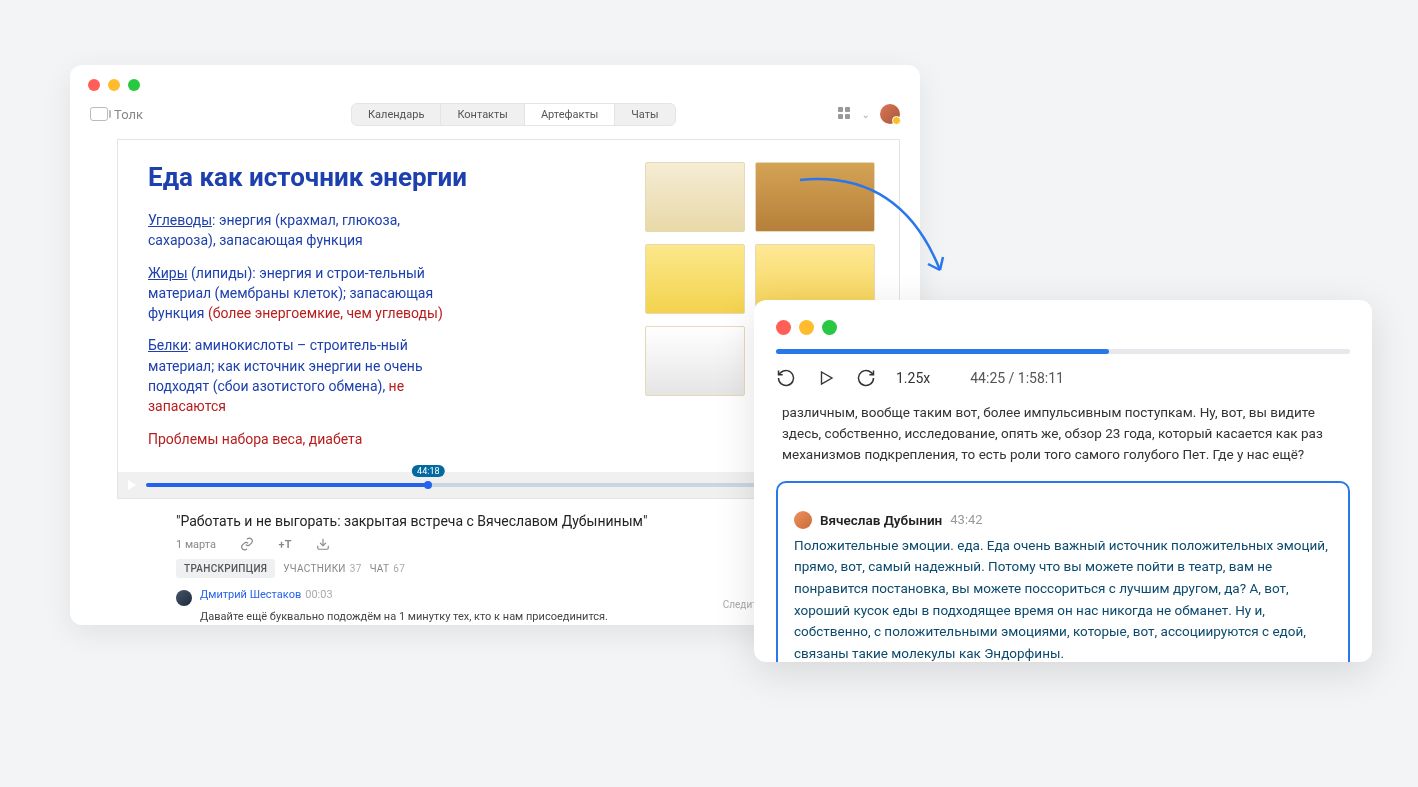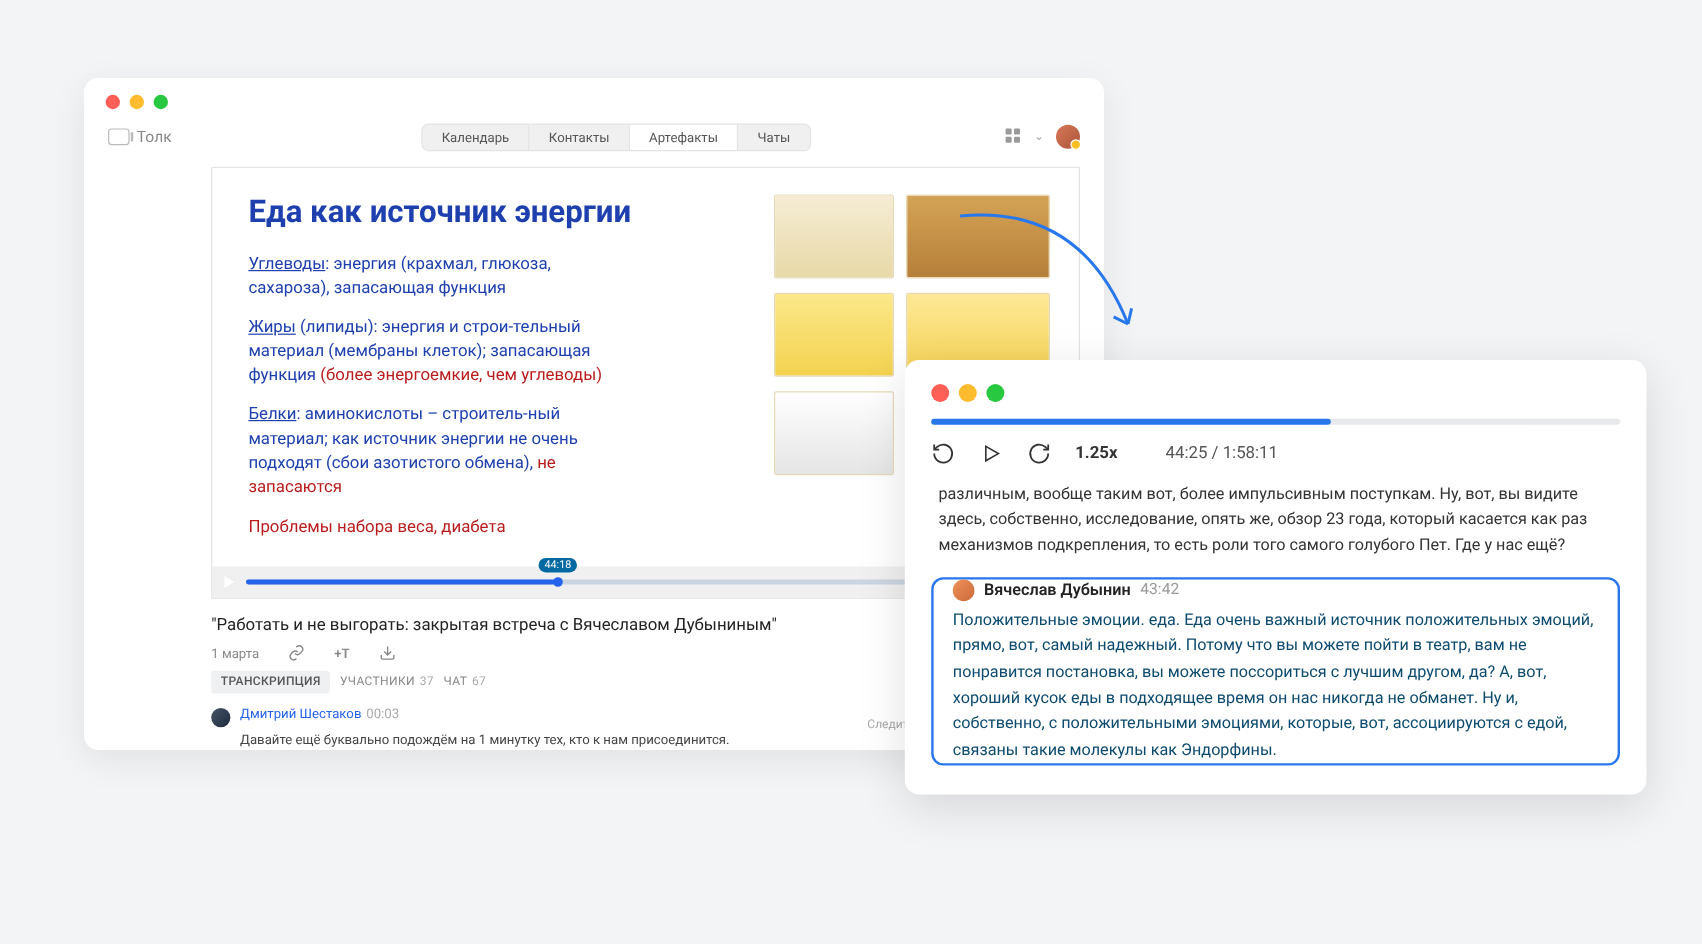--- a/index.html
+++ b/index.html
@@ -19,21 +19,21 @@
 .tabs-pill .tab{padding:4px 16px;font-size:11px;color:#555;border-right:1px solid #e4e4e4;cursor:pointer}
 .tabs-pill .tab:last-child{border-right:none}
 .tabs-pill .tab.active{background:#fff}
 .rh{margin-left:auto;display:flex;align-items:center;gap:10px}
 .grid-ic{width:14px;height:14px;display:grid;grid-template:repeat(2,5px)/repeat(2,5px);gap:2px}
 .grid-ic span{background:#999;border-radius:1px}
 .chev{color:#aaa;font-size:10px}
 .avatar{width:20px;height:20px;border-radius:50%;background:linear-gradient(135deg,#d97757,#a8553a);position:relative}
 .avatar:after{content:"";position:absolute;right:-1px;bottom:-1px;width:7px;height:7px;border-radius:50%;background:#fbbf24;border:1.5px solid #fff}
 
-.vidwrap{margin:4px 20px 0 106px;border:1px solid #e4e4e4;position:relative;height:360px;overflow:hidden}
+.vidwrap{margin:4px 20px 0 47px;border:1px solid #e4e4e4;position:relative;height:360px;overflow:hidden}
 .slide{position:absolute;inset:0;padding:22px 30px}
 .slide h2{color:#1e40af;font-size:26px;font-weight:700;margin-bottom:18px}
 .defs{width:300px;font-size:14px;color:#1e40af;line-height:1.45}
 .defs p{margin-bottom:12px}
 .defs .term{text-decoration:underline}
 .defs .acc{color:#b91c1c}
 .imgs{position:absolute;right:24px;top:22px;display:grid;grid-template-columns:100px 120px;gap:12px 10px}
 .food{width:100%;height:70px;background:#f6f1e4;border:1px solid #e5d9b8;border-radius:2px;display:flex;align-items:center;justify-content:center;font-size:9px;color:#999;text-align:center}
 .food.f1{background:linear-gradient(#f5ecd4,#e8d9a8)}
 .food.f2{background:linear-gradient(#d4a355,#b67f3a)}
@@ -71,24 +71,24 @@
 .arrow{position:absolute;left:790px;top:160px;width:170px;height:140px;pointer-events:none}
 
 
 .win2{position:absolute;left:754px;top:300px;width:618px;height:362px;background:#fff;border-radius:12px;box-shadow:0 10px 40px rgba(0,0,0,.12);overflow:hidden}
 .win2 .mac-dots{padding:20px 22px 14px}
 .win2 .dot{width:15px;height:15px}
 .pbar2{margin:0 22px;height:5px;background:#e6e8ec;border-radius:3px;position:relative}
 .pbar2 .pfill2{position:absolute;left:0;top:0;height:100%;width:58%;background:#2977ed;border-radius:3px}
 .ctrls{display:flex;align-items:center;gap:20px;padding:14px 22px;color:#333;font-size:14px}
 .cicon{width:20px;height:20px;display:flex;align-items:center;justify-content:center;cursor:pointer}
-.speed{font-weight:700}
+.speed{font-weight:400}
 .timecode{color:#555;margin-left:20px}
 .prevtext{padding:0 28px 12px;font-size:13.5px;color:#333;line-height:1.55}
-.hblock{margin:4px 22px 0;border:2px solid #2977ed;border-radius:10px;padding:0 16px}
+.hblock{margin:4px 22px 0;border:2px solid #2977ed;border-radius:10px;padding:28px 16px}
 .hhead{display:flex;align-items:center;gap:8px;margin-bottom:6px}
 .hava{width:18px;height:18px;border-radius:50%;background:linear-gradient(135deg,#f0925a,#c96a3a)}
 .hname{font-weight:600;font-size:13.5px;color:#222}
 .htime{color:#999;font-size:13px}
 .htext{font-size:13.5px;line-height:1.6;color:#0c4a6e}
 </style>
 </head>
 <body>
 
 <div class="win1">

